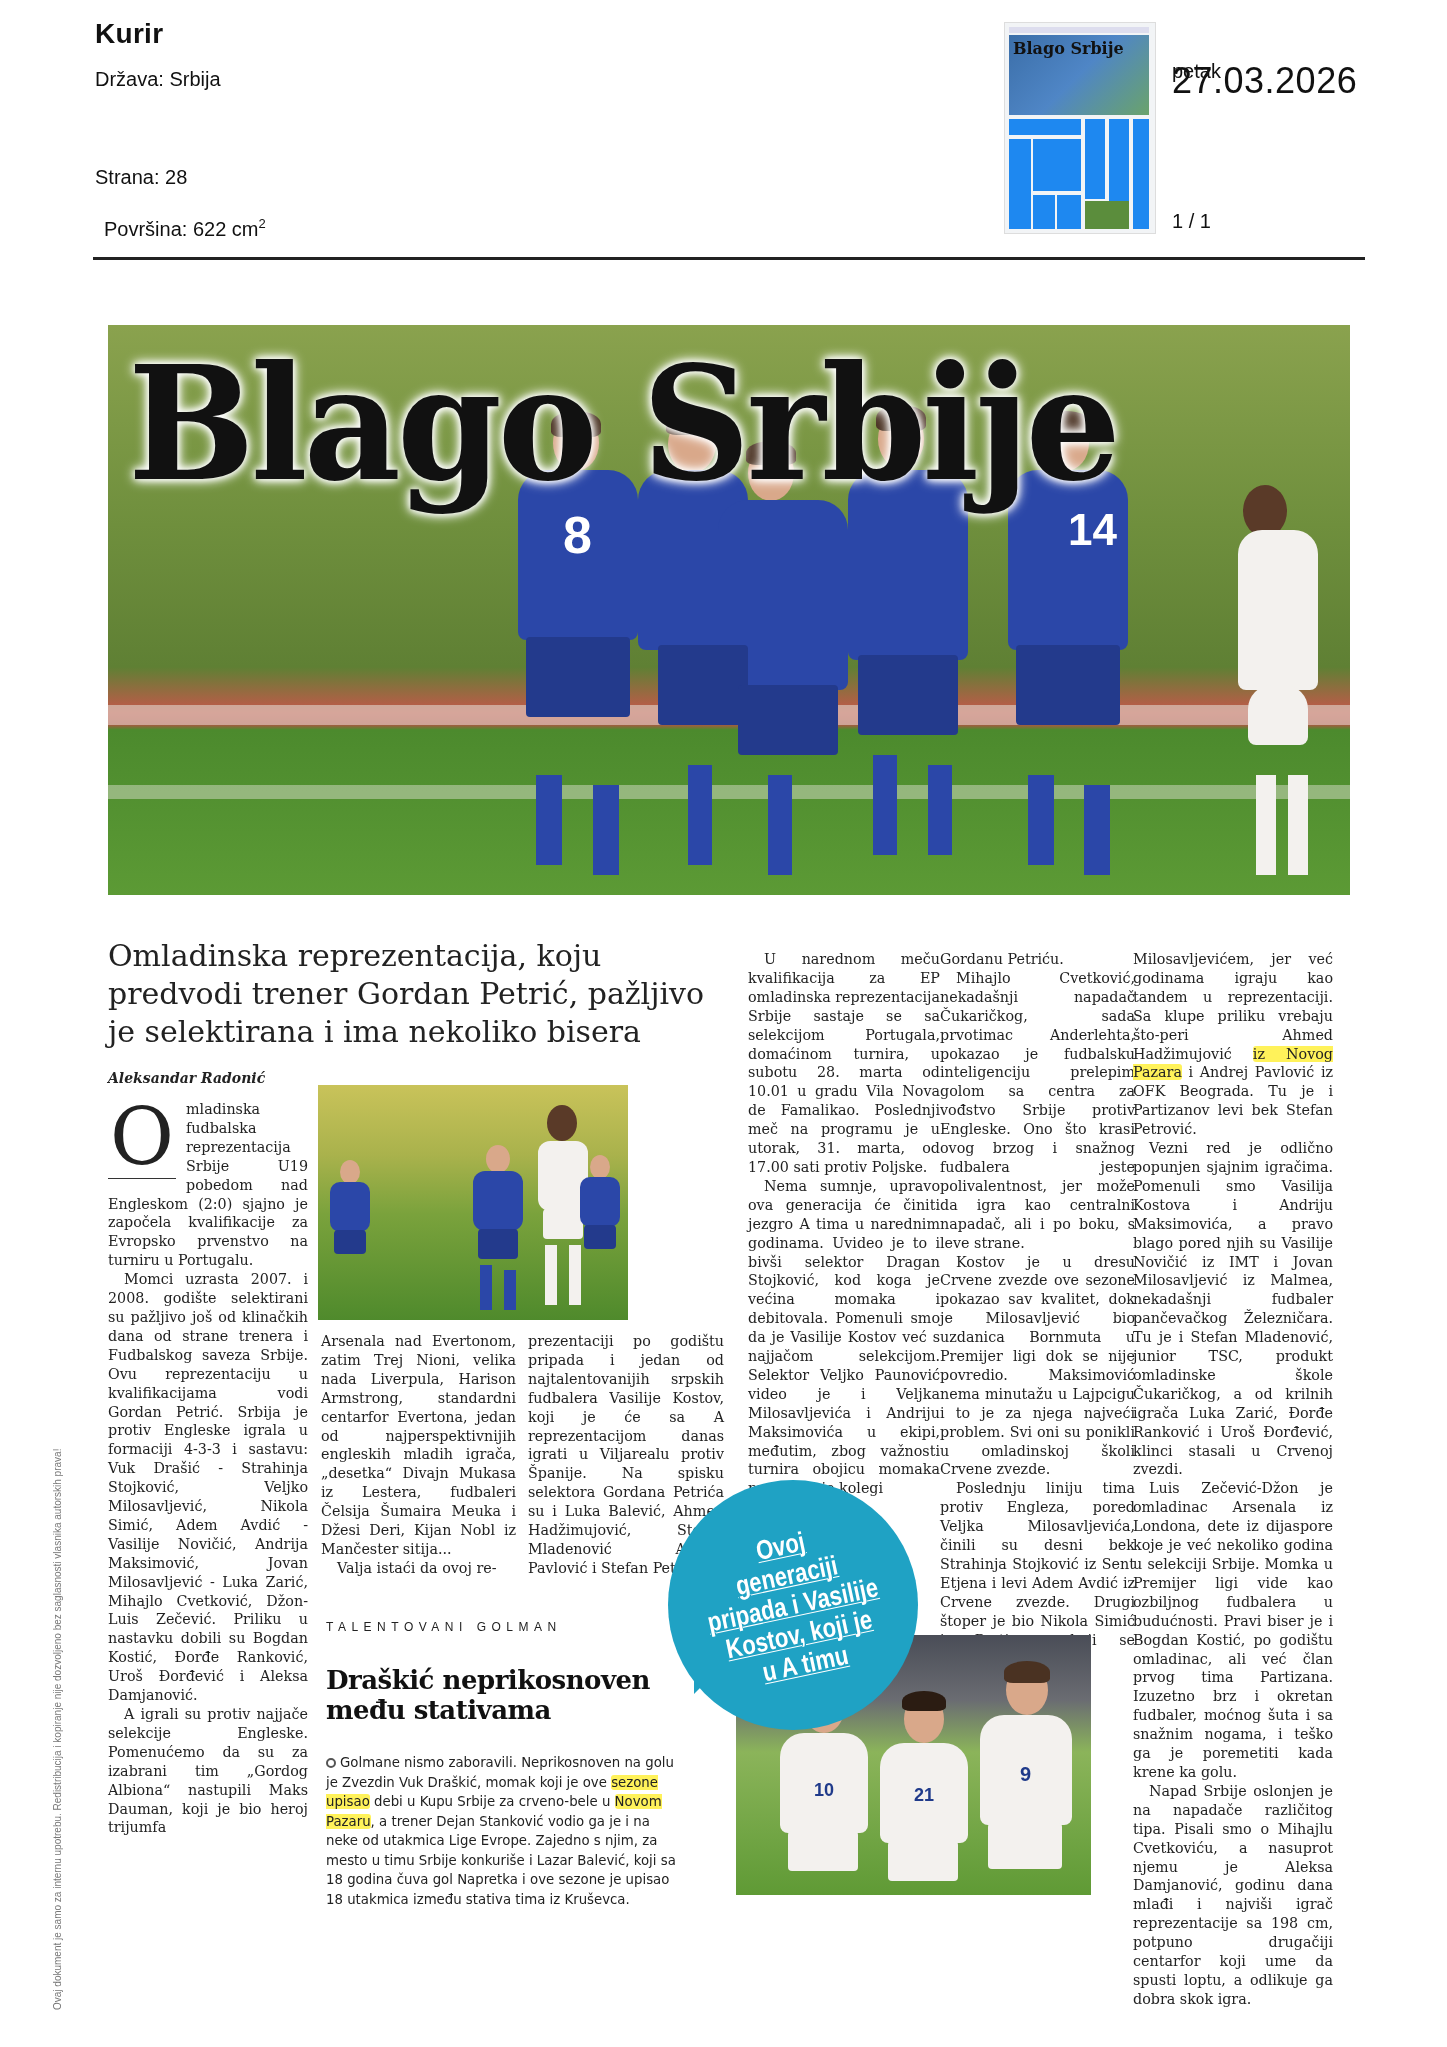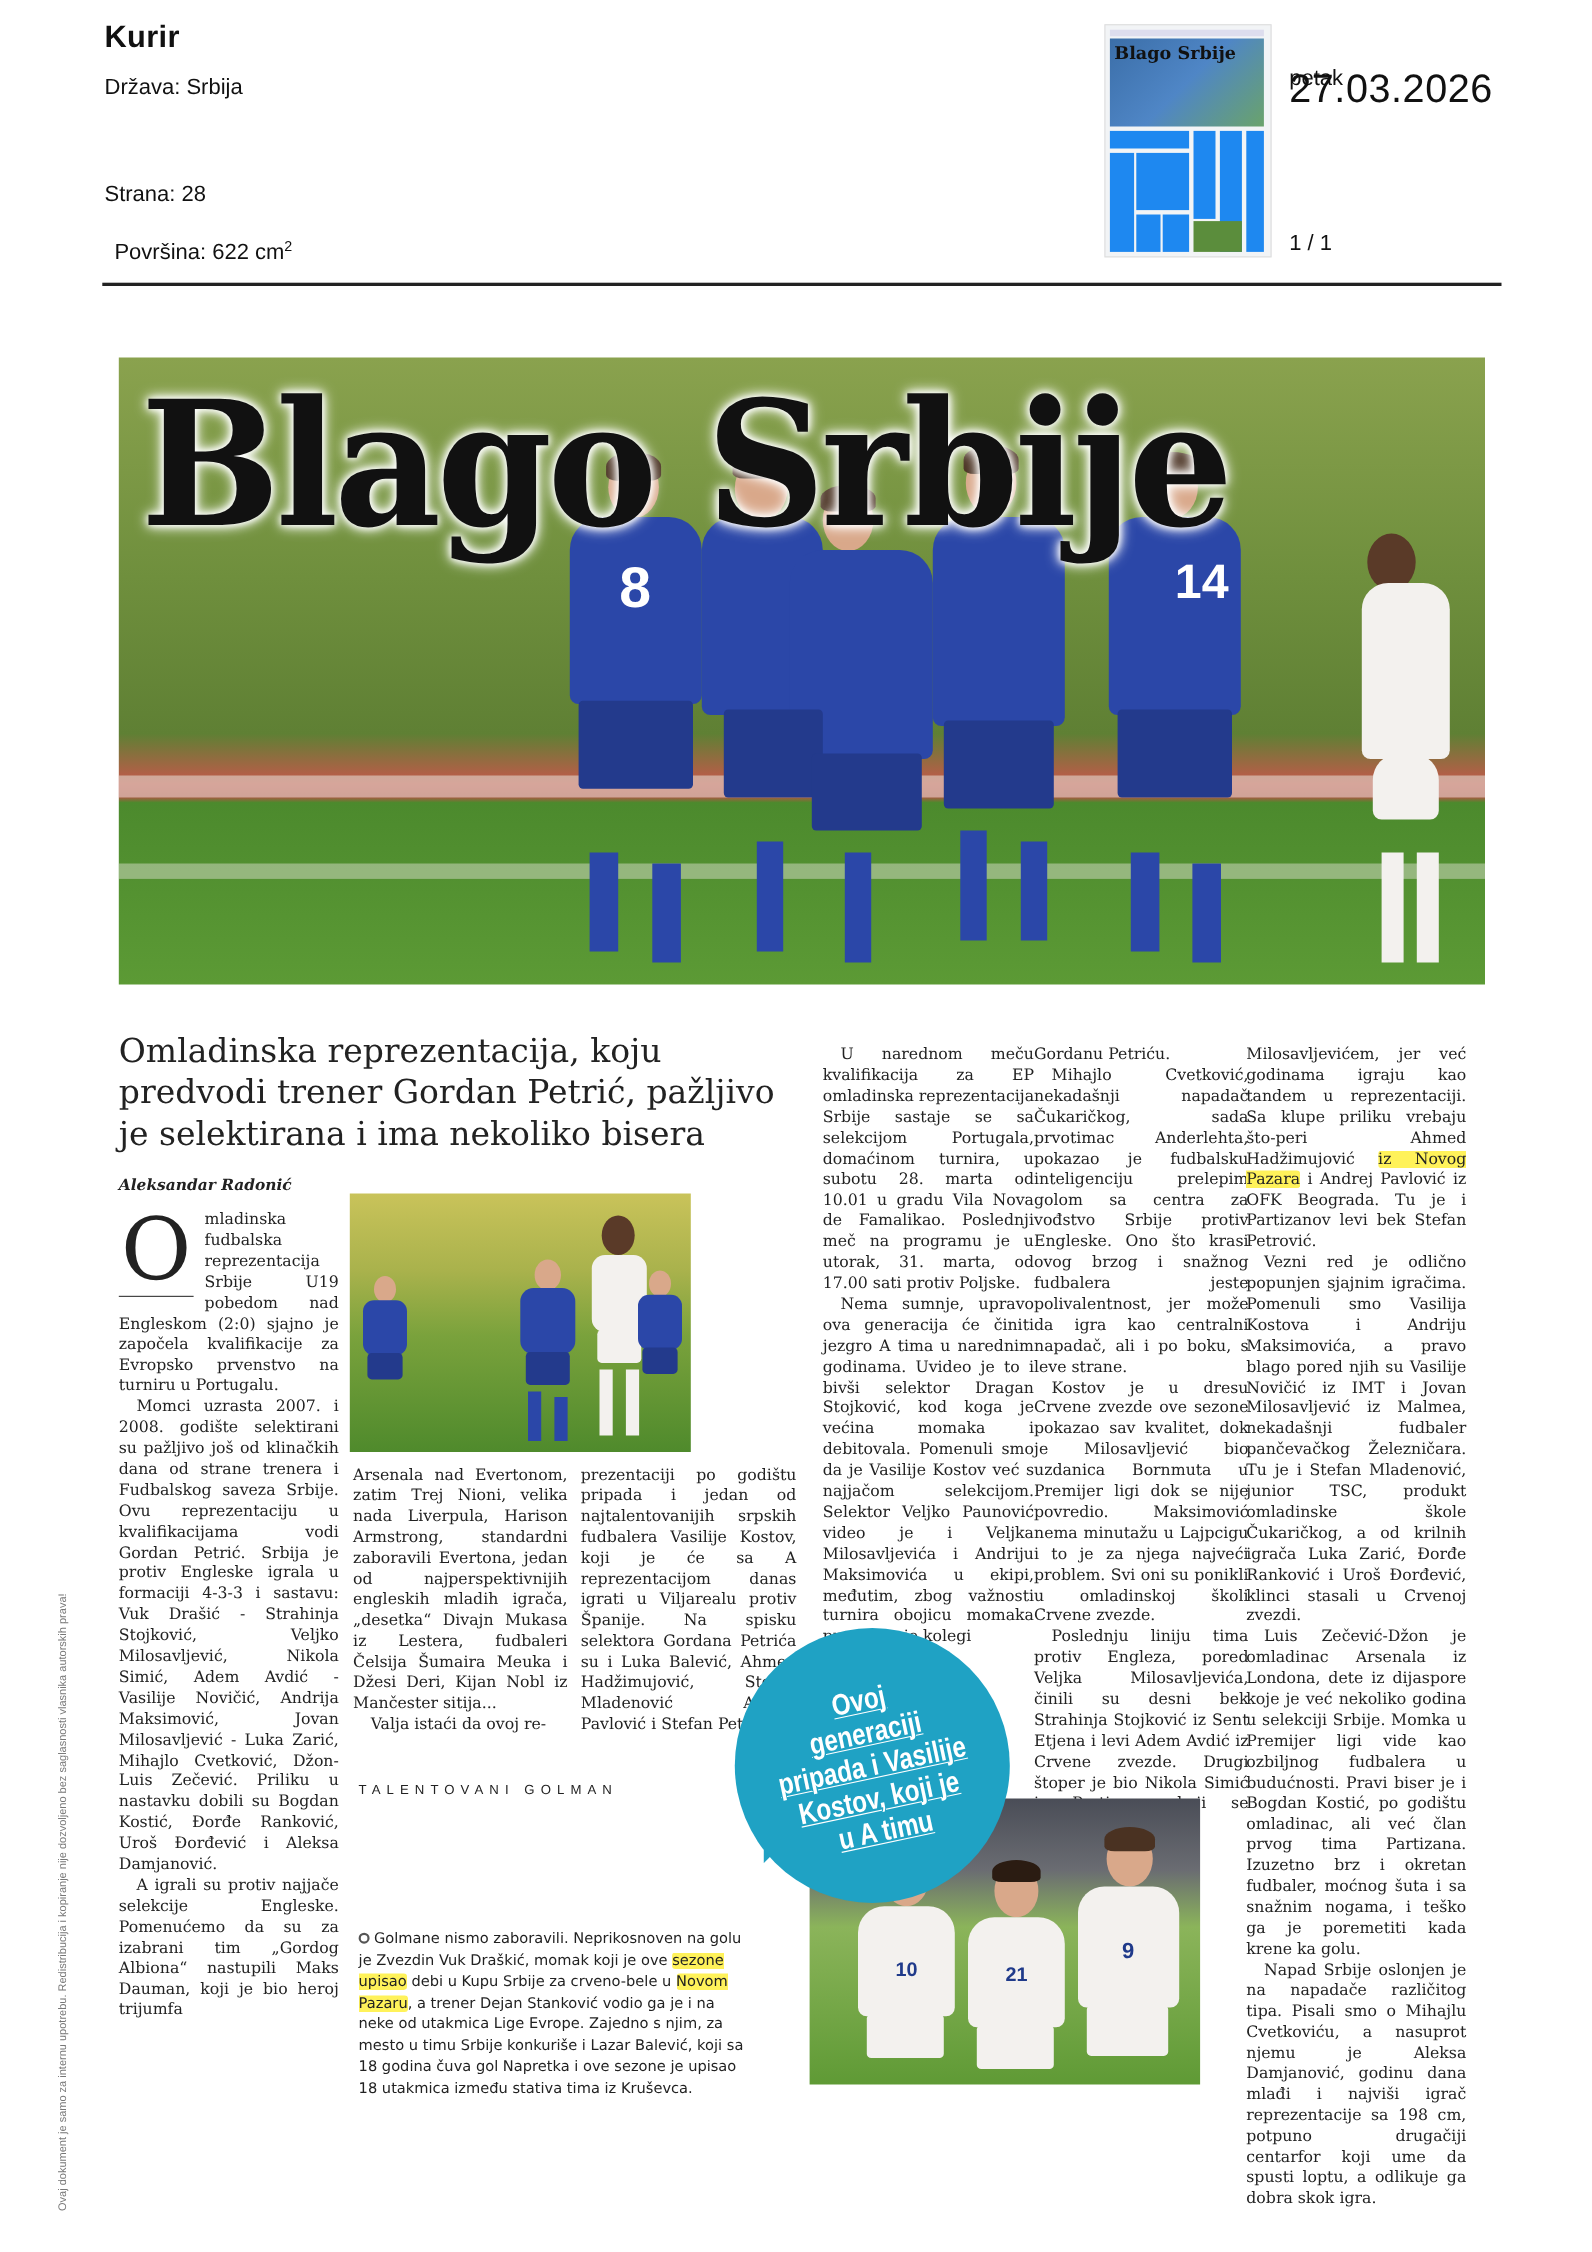--- a/index.html
+++ b/index.html
@@ -191,21 +191,21 @@
       <div class="shorts" style="left:6px;top:70px;width:32px;height:24px;"></div>
     </div>
     <div class="player" style="left:260px;top:70px;width:45px;height:140px;">
       <div class="head" style="left:12px;top:0;width:20px;height:24px;"></div>
       <div class="shirt" style="left:2px;top:22px;width:40px;height:50px;border-radius:10px;"></div>
       <div class="shorts" style="left:6px;top:70px;width:32px;height:24px;"></div>
     </div>
   </div>
 
   <div class="col" style="left:213px;top:1007px;width:195px;">
-    <p class="first">Arsenala nad Evertonom, zatim Trej Nioni, velika nada Liverpula, Harison Armstrong, standardni zaboravili Evertona, jedan od najperspektivnijih engleskih mladih igrača, „desetka“ Divajn Mukasa iz Lestera, fudbaleri Čelsija Šumaira Meuka i Džesi Deri, Kijan Nobl iz Mančester sitija...</p>
+    <p class="first">Arsenala nad Evertonom, zatim Trej Nioni, velika nada Liverpula, Harison Armstrong, standardni centarfor Evertona, jedan od najperspektivnijih engleskih mladih igrača, „desetka“ Divajn Mukasa iz Lestera, fudbaleri Čelsija Šumaira Meuka i Džesi Deri, Kijan Nobl iz Mančester sitija...</p>
     <p>Valja istaći da ovoj re-</p>
   </div>
 
   <div class="col" style="left:420px;top:1007px;width:196px;">
     <p class="first">prezentaciji po godištu pripada i jedan od najtalentovanijih srpskih fudbalera Vasilije Kostov, koji je će sa A reprezentacijom danas igrati u Viljarealu protiv Španije. Na spisku selektora Gordana Petrića su i Luka Balević, Ahmed Hadžimujović, Stefan Mladenović Andrej Pavlović i Stefan Petrović.</p>
   </div>
 
   <div class="col" style="left:640px;top:625px;width:192px;">
     <p>U narednom meču kvalifikacija za EP omladinska reprezentacija Srbije sastaje se sa selekcijom Portugala, domaćinom turnira, u subotu 28. marta od 10.01 u gradu Vila Nova de Famalikao. Poslednji meč na programu je u utorak, 31. marta, od 17.00 sati protiv Poljske.</p>
     <p>Nema sumnje, upravo ova generacija će činiti jezgro A tima u narednim godinama. Uvideo je to i bivši selektor Dragan Stojković, kod koga je većina momaka i debitovala. Pomenuli smo da je Vasilije Kostov već s najjačom selekcijom. Selektor Veljko Paunović video je i Veljka Milosavljevića i Andriju Maksimovića u ekipi, međutim, zbog važnosti turnira obojicu momaka prepustio je kolegi</p>
@@ -254,15 +254,16 @@
     <div class="player" style="left:240px;top:30px;width:100px;height:230px;">
       <div class="head" style="left:30px;top:0;width:42px;height:50px;"></div>
       <div class="hair" style="left:28px;top:-4px;width:46px;height:22px;background:#4a3222;"></div>
       <div class="white-shirt" style="left:4px;top:50px;width:92px;height:110px;"></div>
       <div class="num" style="left:44px;top:98px;font-size:20px;color:#1f3a8a;">9</div>
       <div class="white-shirt" style="left:12px;top:158px;width:74px;height:46px;border-radius:4px;"></div>
     </div>
   </div>
 
   <div class="kicker">TALENTOVANI GOLMAN</div>
+  <div class="box-title">Draškić neprikosnoven među stativama</div>
   <div class="box-body"><span class="bullet-icon"></span><span>Golmane nismo zaboravili. Neprikosnoven na golu je Zvezdin Vuk Draškić, momak koji je ove </span><span class="hl">sezone upisao</span><span> debi u Kupu Srbije za crveno-bele u </span><span class="hl">Novom Pazaru</span><span>, a trener Dejan Stanković vodio ga je i na neke od utakmica Lige Evrope. Zajedno s njim, za mesto u timu Srbije konkuriše i Lazar Balević, koji sa 18 godina čuva gol Napretka i ove sezone je upisao 18 utakmica između stativa tima iz Kruševca.</span></div>
 
 </div>
 
 </body></html>

